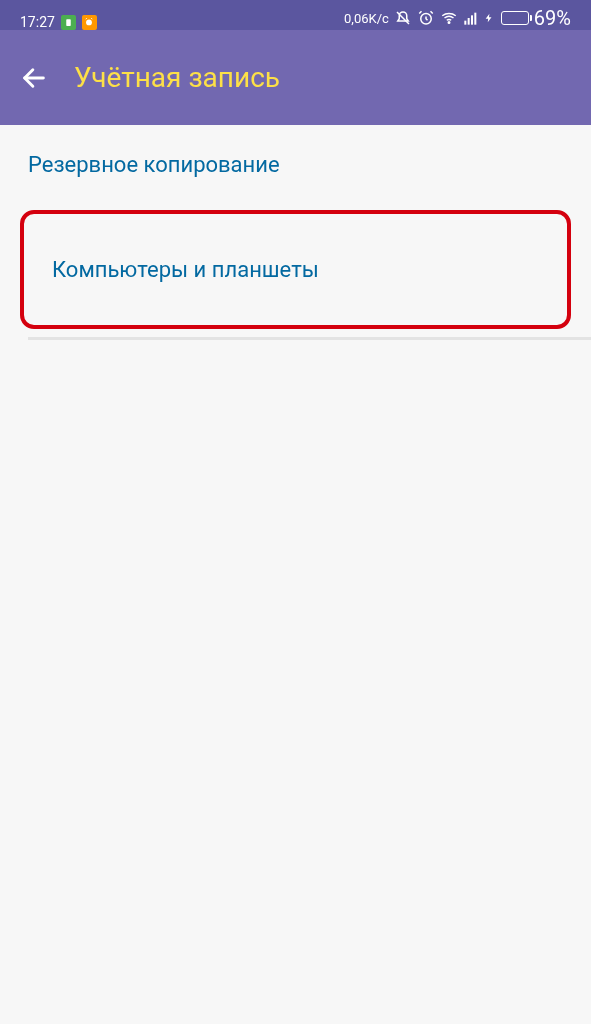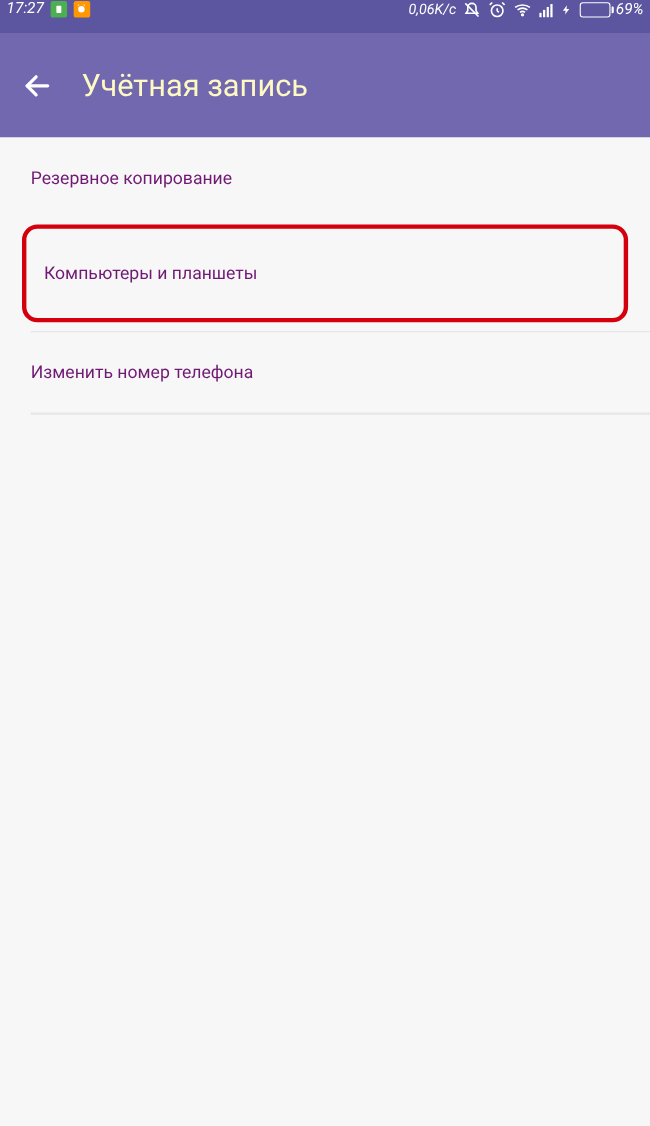--- a/index.html
+++ b/index.html
@@ -10,25 +10,24 @@
       background: #f7f7f7;
       overflow: hidden;
       position: relative;
     }
     
     .status-bar {
       height: 30px;
       background: #5b569f;
       color: #fff;
       display: flex;
-      align-items: flex-start;
+      align-items: flex-end;
       justify-content: space-between;
-      padding: 0 6px;
+      padding: 0 20px;
       font-size: 14px;
-      font-style: italic;
     }
     .status-left, .status-right { display: flex; align-items: center; gap: 6px; }
     .status-right { gap: 5px; }
     .sb-icon { display: inline-flex; align-items: center; justify-content: center; }
     .sb-box {
       width: 15px; height: 15px; border-radius: 2px;
       display: inline-flex; align-items: center; justify-content: center;
     }
     .sb-green { background: #4caf50; }
     .sb-orange { background: #ff9800; }
@@ -40,48 +39,48 @@
       content: ""; position: absolute; right: -4px; top: 3px;
       width: 2px; height: 6px; background: #fff; border-radius: 0 1px 1px 0;
     }
     .battery-fill {
       height: 100%; width: 69%; background: #6fdc4a; border-radius: 1px;
     }
     
     .app-bar {
       height: 95px;
       background: #7268b0;
-      color: #fef9c3;
+      color: #fde047;
       display: flex;
       align-items: center;
       padding: 0 20px;
       gap: 26px;
     }
     .back-arrow { width: 28px; height: 28px; cursor: pointer; }
     .app-title { font-size: 28px; font-weight: 400; }
     
     .content { background: #f7f7f7; }
     .list-item {
       padding: 27px 28px;
-      font-size: 16px;
-      color: #701a75;
+      font-size: 22px;
+      color: #0369a1;
       background: transparent;
       cursor: pointer;
     }
     .divider {
       height: 1px;
       background: #e3e3e3;
       margin-left: 28px;
     }
     .highlight-wrap {
       position: relative;
       margin: 6px 20px 8px 20px;
       border: 4px solid #d4000e;
       border-radius: 14px;
-      padding: 4px;
+      padding: 16px;
     }
     .highlight-wrap .list-item {
       padding: 27px 10px 27px 12px;
       margin: 0;
     }
   </style>
 </head>
 <body>
 
 <div class="status-bar">
@@ -130,21 +129,21 @@
       </svg>
     </span>
     <span class="sb-icon">
       <svg width="10" height="16" viewBox="0 0 24 24" fill="#fff">
           <path d="M13 2L4 14h6l-1 8 9-12h-6l1-8z"></path>
         </svg>
     </span>
     <span class="battery">
       <span class="battery-fill"></span>
     </span>
-    <span style="font-size:14px;">69%</span>
+    <span style="font-size:20px;">69%</span>
   </div>
 </div>
 
 <div class="app-bar">
   <span class="back-arrow">
     <svg width="28" height="28" viewBox="0 0 24 24" fill="none" stroke="#fff" stroke-width="2.5" stroke-linecap="round" stroke-linejoin="round">
       <path d="M20 12H4"></path>
         <path d="M11 5l-7 7 7 7"></path>
     </svg>
   </span>
@@ -157,19 +156,16 @@
   </div>
 
   <div class="highlight-wrap">
     <div class="list-item">
       <span>Компьютеры и планшеты</span>
     </div>
   </div>
 
   <div class="divider"></div>
 
-  <div class="list-item">
-    <span>Изменить номер телефона</span>
-  </div>
   <div class="divider"></div>
 
   <div class="divider"></div>
 </div>
 
 </body></html>

